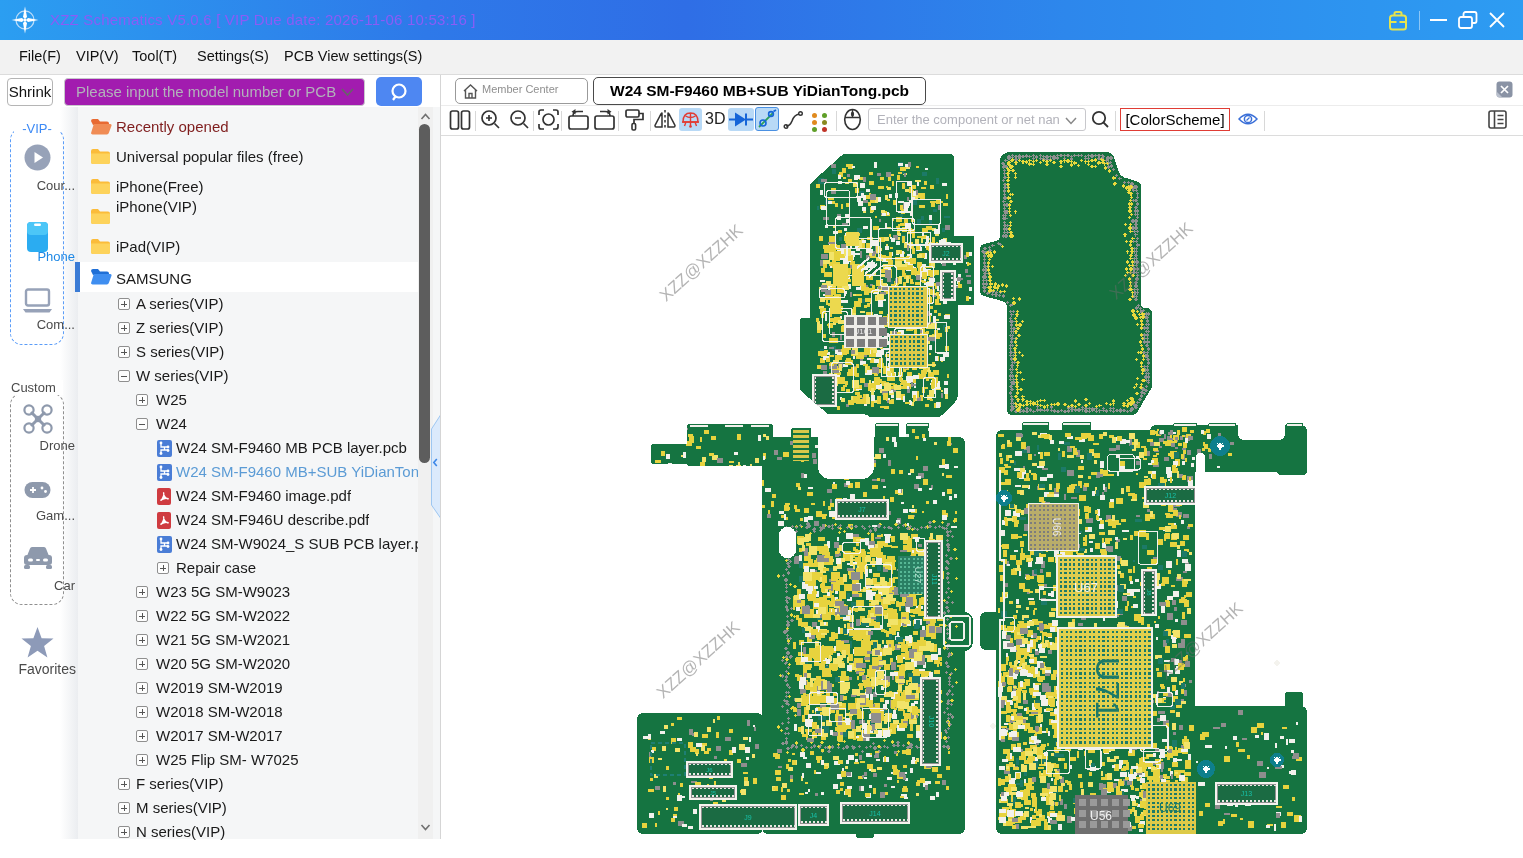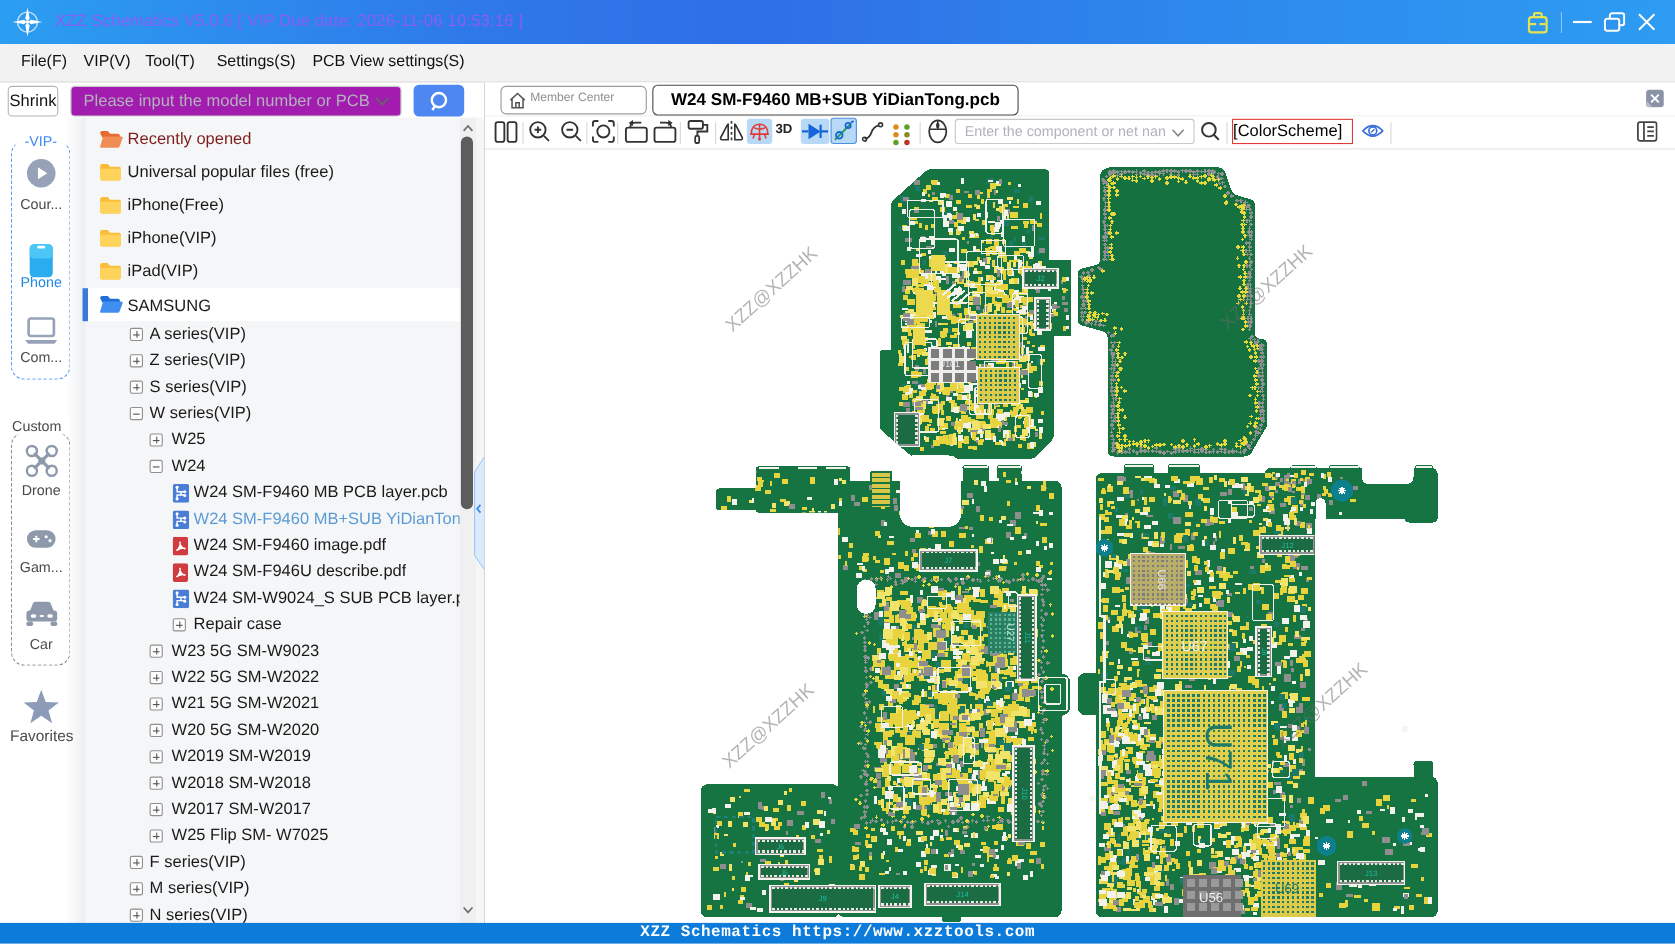--- a/index.html
+++ b/index.html
@@ -14,37 +14,37 @@
 .menuitem{position:absolute;top:48px;font-size:14.5px;color:#111}
 
 #shrinkbtn{left:7px;top:78px;width:46px;height:28px;border:1px solid #b5b5b5;border-radius:4px;background:#fff;font-size:15px;color:#111;text-align:center;line-height:26px}
 #searchbox{left:64px;top:78px;width:301px;height:28px;border:1px solid #c8c8cc;border-radius:4px;background:#a21caf}
 #searchbox span{position:absolute;left:11px;top:4px;color:#b2b2ba;font-size:15px}
 #searchbtn{left:376px;top:77px;width:46px;height:29px;background:#4e87f2;border-radius:5px}
 
 #sidebar{left:0;top:107px;width:78px;height:732px;background:#fff}
 #sideshadow{left:60px;top:107px;width:18px;height:732px;background:linear-gradient(90deg,rgba(255,255,255,0),rgba(210,215,222,0.45))}
 .dashbox{position:absolute;border-radius:12px}
-.sidelabel{position:absolute;font-size:13px;color:#4a4a4a;text-align:center;width:100%}
+.sidelabel{position:absolute;font-size:13px;color:#4a4a4a;text-align:right;width:100%}
 
 #tree{left:78px;top:107px;width:362px;height:732px;background:#f5f6f7;overflow:hidden}
 
 #sbar{left:418px;top:107px;width:15px;height:732px;background:#f0f0f0}
 #sthumb{left:419px;top:124px;width:11px;height:339px;background:#5d5d5d;border-radius:6px}
 
 #vline{left:440px;top:75px;width:1px;height:764px;background:#d5d5d5}
 #memberrow{left:441px;top:75px;width:1082px;height:31px;background:#fff;border-bottom:1px solid #ececec}
 #membtn{left:455px;top:78px;width:133px;height:26px;border:1.5px solid #9a9a9a;border-radius:5px;background:#fff}
 #membtn span{position:absolute;left:26px;top:4px;font-size:11px;color:#8f8f8f;white-space:nowrap}
 #tabbtn{left:593px;top:77px;width:333px;height:28px;border:1.5px solid #4a4a4a;border-radius:5px;background:#fff;text-align:center;font-size:15.5px;font-weight:bold;color:#000;line-height:26px}
 #toolbar{left:441px;top:106px;width:1082px;height:30px;background:#fff;border-bottom:1px solid #dcdcdc}
 .tsep{position:absolute;top:111px;width:1px;height:20px;background:#d8d8d8}
 #compbox{left:868px;top:108px;width:218px;height:23px;border:1px solid #c8c8cc;border-radius:3px;background:#fff}
 #compbox span{position:absolute;left:8px;top:3px;color:#b2b2ba;font-size:13px}
-#colorscheme{left:1120px;top:108px;width:110px;height:23px;border:1.5px solid #e03c34;text-align:left;font-size:15px;color:#000;line-height:21px}
+#colorscheme{left:1120px;top:108px;width:110px;height:23px;border:1.5px solid #e03c34;text-align:center;font-size:15px;color:#000;line-height:21px}
 
 #viewer{left:441px;top:136px;width:1082px;height:703px;background:#fff;overflow:hidden}
 
 #bottombar{left:0;top:839px;width:1523px;height:19px;background:#0c7bd9;text-align:center;color:#fff;font-family:"Liberation Mono",monospace;font-size:14.5px;font-weight:bold;line-height:19px;letter-spacing:0.5px}
 .expbox{position:absolute;width:12px;height:12px;border:1px solid #8f8f8f;border-radius:2px;background:#fdfdfd}
 .expbox:before{content:"";position:absolute;left:2px;top:5px;width:6px;height:1.4px;background:#555}
 .expbox.plus:after{content:"";position:absolute;left:5px;top:2px;width:1.4px;height:6px;background:#555}
 </style>
 </head>
 <body>
@@ -166,21 +166,21 @@
     <div class="abs" style="left:116px;top:148px;font-size:15px;color:#1a1a1a;white-space:nowrap">Universal popular files (free)</div>
     <svg class="abs" style="left:90px;top:178px" width="21" height="17" viewBox="0 0 21 17">
       <path d="M1 3 a2 2 0 0 1 2-2 h5 l2 2.5 h8 a2 2 0 0 1 2 2 V14 a2 2 0 0 1 -2 2 H3 a2 2 0 0 1 -2-2 Z" fill="#fbbc3a"></path>
       <path d="M1 5.5 h19 V14 a2 2 0 0 1 -2 2 H3 a2 2 0 0 1 -2 -2 Z" fill="#fdd35c"></path>
     </svg>
     <div class="abs" style="left:116px;top:178px;font-size:15px;color:#1a1a1a;white-space:nowrap">iPhone(Free)</div>
     <svg class="abs" style="left:90px;top:208px" width="21" height="17" viewBox="0 0 21 17">
       <path d="M1 3 a2 2 0 0 1 2-2 h5 l2 2.5 h8 a2 2 0 0 1 2 2 V14 a2 2 0 0 1 -2 2 H3 a2 2 0 0 1 -2-2 Z" fill="#fbbc3a"></path>
       <path d="M1 5.5 h19 V14 a2 2 0 0 1 -2 2 H3 a2 2 0 0 1 -2 -2 Z" fill="#fdd35c"></path>
     </svg>
-    <div class="abs" style="left:116px;top:208px;font-size:15px;color:#1a1a1a;white-space:nowrap">iPhone(VIP)</div>
+    <div class="abs" style="left:116px;top:198px;font-size:15px;color:#1a1a1a;white-space:nowrap">iPhone(VIP)</div>
     <svg class="abs" style="left:90px;top:238px" width="21" height="17" viewBox="0 0 21 17">
       <path d="M1 3 a2 2 0 0 1 2-2 h5 l2 2.5 h8 a2 2 0 0 1 2 2 V14 a2 2 0 0 1 -2 2 H3 a2 2 0 0 1 -2-2 Z" fill="#fbbc3a"></path>
       <path d="M1 5.5 h19 V14 a2 2 0 0 1 -2 2 H3 a2 2 0 0 1 -2 -2 Z" fill="#fdd35c"></path>
     </svg>
     <div class="abs" style="left:116px;top:238px;font-size:15px;color:#1a1a1a;white-space:nowrap">iPad(VIP)</div>
     <div class="abs" style="left:75px;top:262px;width:345px;height:30px;background:#fff"></div>
     <div class="abs" style="left:75px;top:262px;width:5px;height:30px;background:#3a7bd5"></div>
     <svg class="abs" style="left:90px;top:268px" width="22" height="17" viewBox="0 0 22 17">
       <path d="M1 3 a2 2 0 0 1 2-2 h5 l2 2.5 h7 a2 2 0 0 1 2 2 V7 H3 Z" fill="#1f6fd6"></path>
       <path d="M3.5 6 h16.5 a1.5 1.5 0 0 1 1.4 2 l-2.6 7 a2 2 0 0 1 -1.9 1.4 H2.6 a1.5 1.5 0 0 1 -1.4-2 L3.5 7 Z" fill="#3f8ef0"></path>
@@ -329,21 +329,21 @@
     <svg class="abs" style="left:654px;top:109px" width="22" height="22" viewBox="0 0 22 22">
       <path d="M11 1 v2.5 M11 6 v2.5 M11 11 v2.5 M11 16 v2.5" stroke="#333" stroke-width="1.5"></path>
       <path d="M8 4 v14 L2 18 Q1 18 1 16.5 L7 5 Q8 3.5 8 4 Z M14 4 v14 L20 18 Q21 18 21 16.5 L15 5 Q14 3.5 14 4 Z" fill="none" stroke="#333" stroke-width="1.5"></path>
     </svg>
     <div class="abs" style="left:679px;top:108px;width:23px;height:23px;background:#b8d9f6;border-radius:3px"></div>
     <svg class="abs" style="left:681px;top:110px" width="19" height="19" viewBox="0 0 19 19">
       <path d="M2 12 Q2 3 9.5 3 Q17 3 17 12 Z M9.5 3 V12 M4.5 6 Q9.5 9 14.5 6" fill="none" stroke="#e23b33" stroke-width="1.4"></path>
       <path d="M1 12 h17 M5 12 l-1.5 4 M14 12 l1.5 4 M9.5 12 v4.5" stroke="#e23b33" stroke-width="1.4"></path>
       <circle cx="9.5" cy="16.5" r="1.3" fill="#e23b33"></circle>
     </svg>
-    <div class="abs" style="left:705px;top:110px;font-size:12px;font-weight:bold;color:#222">3D</div>
+    <div class="abs" style="left:705px;top:110px;font-size:16px;font-weight:normal;color:#222">3D</div>
     <div class="abs" style="left:728px;top:108px;width:26px;height:23px;background:#b8d9f6;border-radius:3px"></div>
     <svg class="abs" style="left:729px;top:110px" width="24" height="19" viewBox="0 0 24 19">
       <path d="M0 9.5 h6 M17 9.5 h7 M17 3.5 v12" stroke="#1565d8" stroke-width="2"></path>
       <path d="M6 2.5 L17 9.5 L6 16.5 Z" fill="#1565d8"></path>
     </svg>
     <div class="abs" style="left:755px;top:107px;width:24px;height:24px;background:#b8d9f6;border:1.5px solid #4a90e2;border-radius:3px"></div>
     <svg class="abs" style="left:757px;top:109px" width="20" height="20" viewBox="0 0 20 20">
       <path d="M2 18 L16 4" stroke="#2aa05a" stroke-width="1.8"></path>
       <circle cx="6" cy="14" r="3" fill="none" stroke="#1565d8" stroke-width="1.6"></circle>
       <circle cx="14" cy="5" r="2.4" fill="none" stroke="#1565d8" stroke-width="1.6"></circle>
@@ -692,14 +692,13 @@
         <path d="M1000.5 498h7M1004 494.5v7M1001.5 495.5l5 5M1001.5 500.5l5 -5" stroke="#fff" stroke-width="1.4"></path>
         <circle cx="1206" cy="769" r="9" fill="#0e7f8c"></circle>
         <path d="M1202.5 769h7M1206 765.5v7M1203.5 766.5l5 5M1203.5 771.5l5 -5" stroke="#fff" stroke-width="1.4"></path>
         <circle cx="1277" cy="760" r="7" fill="#0e7f8c"></circle>
         <path d="M1273.5 760h7M1277 756.5v7M1274.5 757.5l5 5M1274.5 762.5l5 -5" stroke="#fff" stroke-width="1.4"></path>
         <text x="705" y="267" font-size="17" fill="#6b6b6b" opacity="0.5" text-anchor="middle" transform="rotate(-42 705 267)" font-family="Liberation Sans, sans-serif">XZZ@XZZHK</text>
         <text x="1155" y="265" font-size="17" fill="#6b6b6b" opacity="0.5" text-anchor="middle" transform="rotate(-42 1155 265)" font-family="Liberation Sans, sans-serif">XZZ@XZZHK</text>
         <text x="702" y="664" font-size="17" fill="#6b6b6b" opacity="0.5" text-anchor="middle" transform="rotate(-42 702 664)" font-family="Liberation Sans, sans-serif">XZZ@XZZHK</text>
         <text x="1205" y="645" font-size="17" fill="#6b6b6b" opacity="0.5" text-anchor="middle" transform="rotate(-42 1205 645)" font-family="Liberation Sans, sans-serif">XZZ@XZZHK</text>
       </svg></div>
-  <div class="abs" id="bottombar">XZZ Schematics https://www.xzztools.com</div>
 </div>
 
 </body></html>

